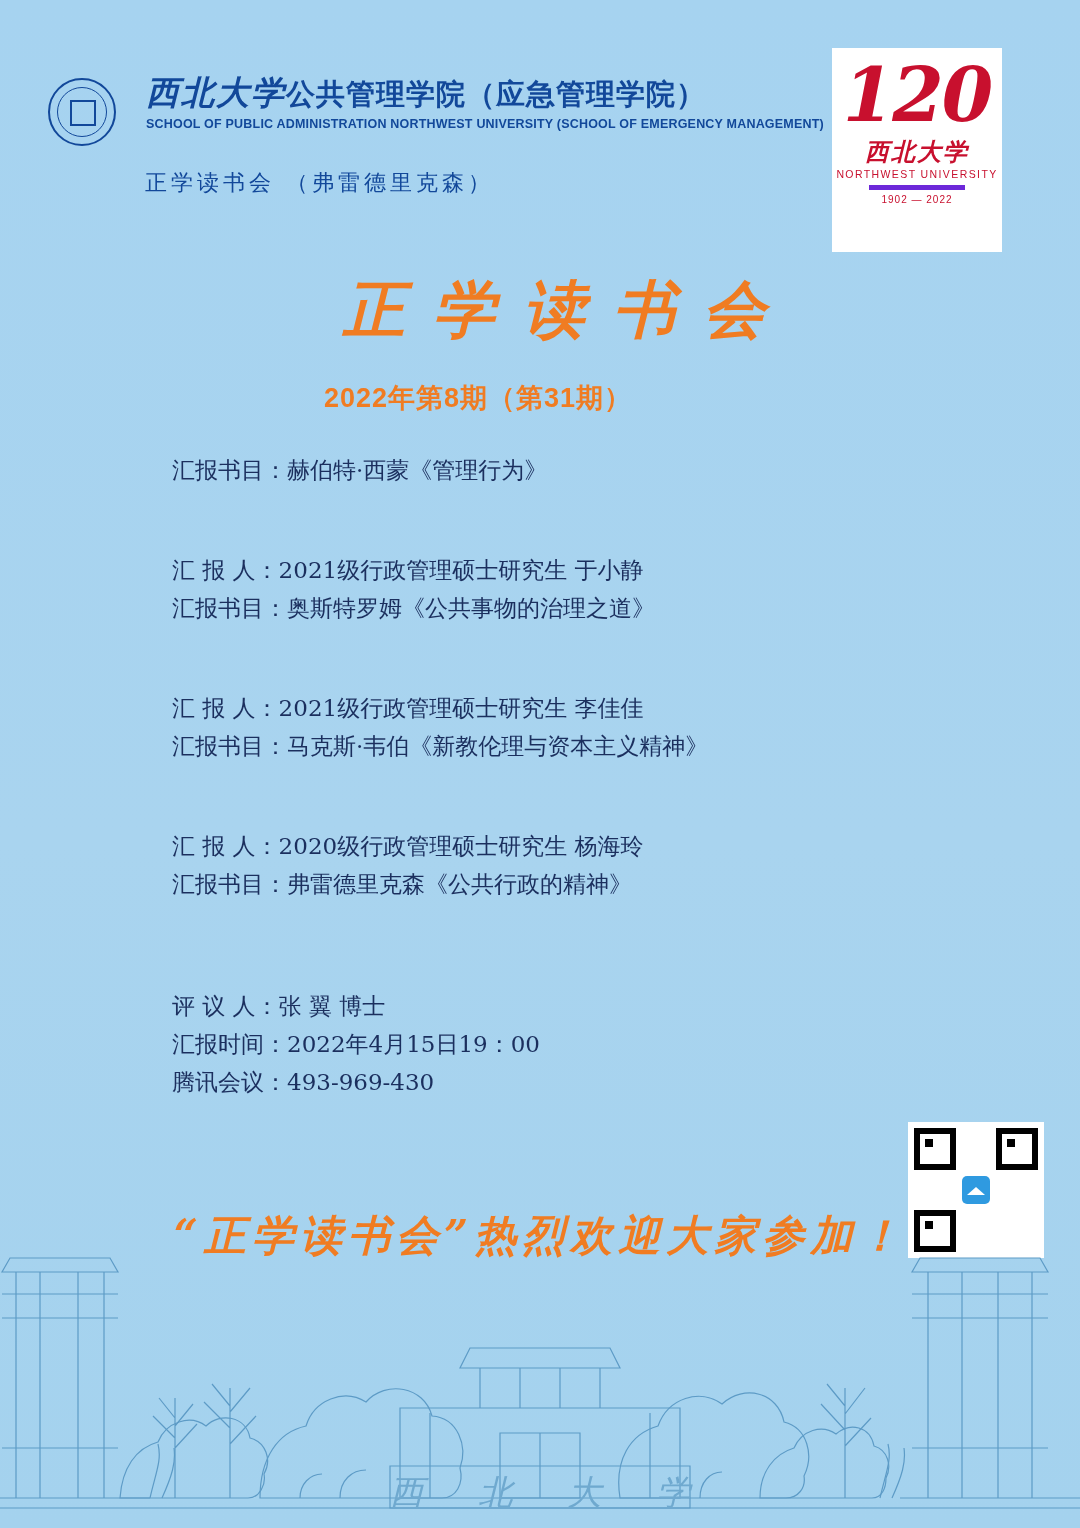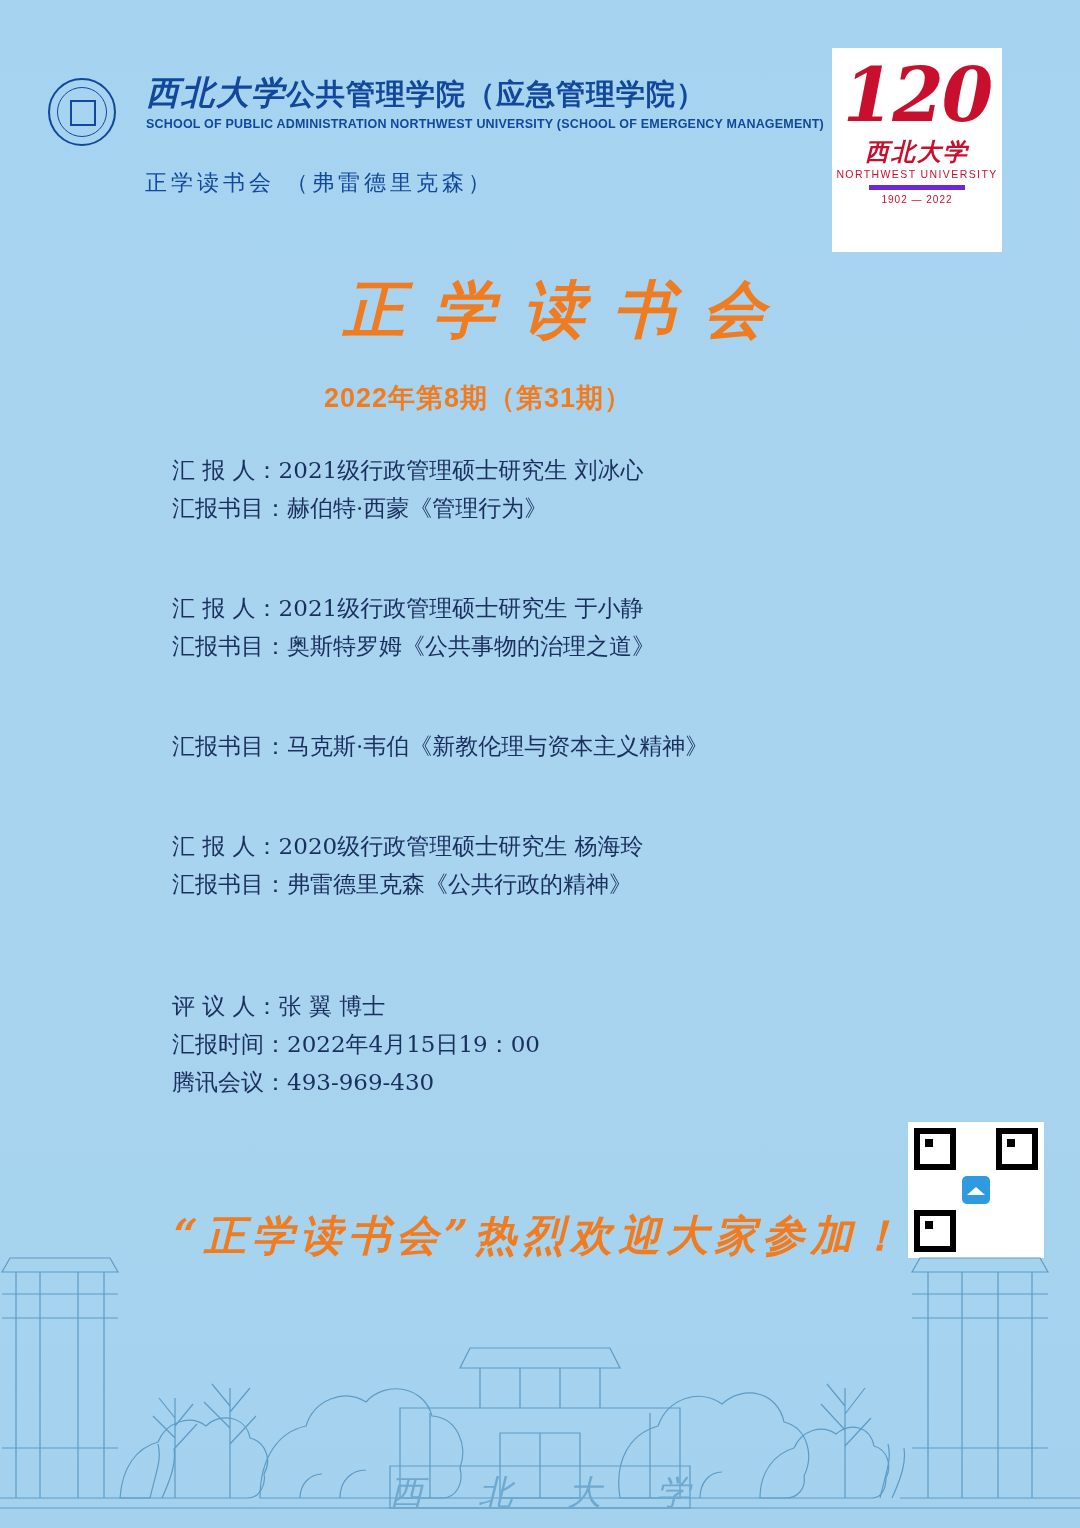--- a/index.html
+++ b/index.html
@@ -320,28 +320,28 @@
     <div class="anniv-cn">西北大学</div>
     <div class="anniv-en">NORTHWEST UNIVERSITY</div>
     <div class="anniv-years">1902 — 2022</div>
   </div>
 
   <div class="main-title">正学读书会</div>
   <div class="issue">2022年第8期（第31期）</div>
 
   <div class="entries">
     <div class="entry">
-      <div class="entry-line">汇 报 人：2021级行政管理硕士研究生 刘冰心</div>
       <div class="entry-line">汇报书目：赫伯特·西蒙《管理行为》</div>
     </div>
     <div class="entry">
       <div class="entry-line">汇 报 人：2021级行政管理硕士研究生 于小静</div>
       <div class="entry-line">汇报书目：奥斯特罗姆《公共事物的治理之道》</div>
     </div>
     <div class="entry">
+      <div class="entry-line">汇 报 人：2021级行政管理硕士研究生 李佳佳</div>
       <div class="entry-line">汇报书目：马克斯·韦伯《新教伦理与资本主义精神》</div>
     </div>
     <div class="entry">
       <div class="entry-line">汇 报 人：2020级行政管理硕士研究生 杨海玲</div>
       <div class="entry-line">汇报书目：弗雷德里克森《公共行政的精神》</div>
     </div>
   </div>
 
   <div class="footer-info">
     <div class="entry-line">评 议 人：张 翼  博士</div>

